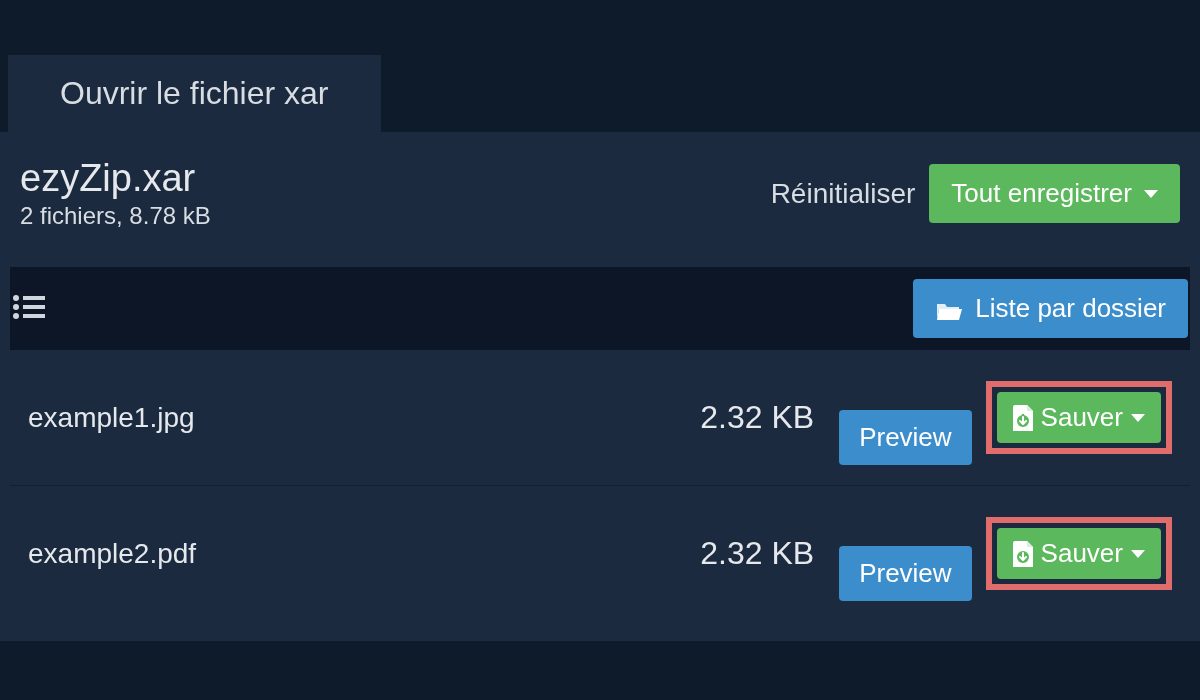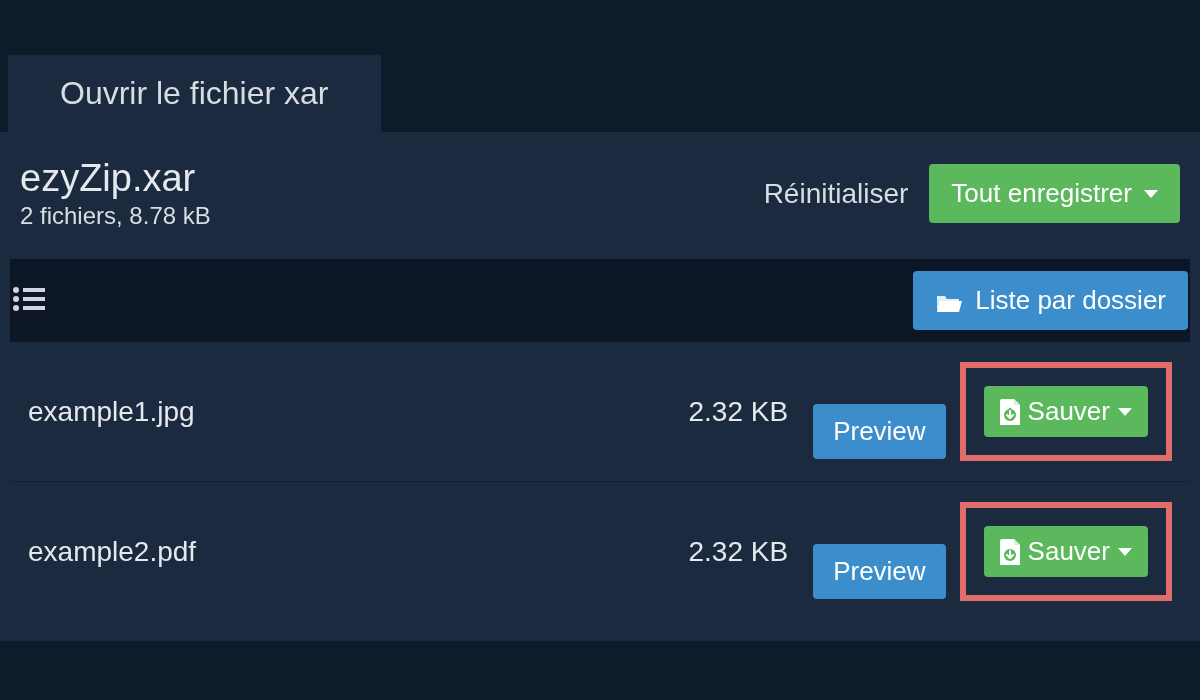--- a/index.html
+++ b/index.html
@@ -24,37 +24,37 @@
       margin-left: 8px;
     }
     .content {
       background: #1b2a3e;
       padding: 10px 10px 20px 10px;
     }
     .header-row {
       display: flex;
       align-items: center;
       justify-content: space-between;
-      padding: 15px 10px 29px 10px;
+      padding: 15px 10px 37px 10px;
     }
     .file-info h2 {
       font-size: 38px;
       font-weight: 400;
       color: #e5e8ec;
       margin-bottom: 2px;
     }
     .file-info .subline {
       font-size: 24px;
       font-weight: 300;
       color: #d8dde3;
     }
     .header-actions {
       display: flex;
       align-items: center;
-      gap: 21px;
+      gap: 14px;
     }
     .reset-link {
       font-size: 28px;
       font-weight: 300;
       color: #d8dde3;
       cursor: pointer;
     }
     .btn {
       display: inline-flex;
       align-items: center;
@@ -87,39 +87,39 @@
       border-bottom: 1px solid #10202f;
     }
     .file-row:last-child { border-bottom: none; }
     .filename {
       font-size: 28px;
       font-weight: 400;
       color: #e5e8ec;
       flex: 1;
     }
     .filesize {
-      font-size: 28px;
+      font-size: 32px;
       font-weight: 400;
       color: #e5e8ec;
       margin-right: 25px;
     }
     .row-actions {
       display: flex;
       align-items: center;
       gap: 14px;
     }
     .btn-preview {
       background: #3b8dcb;
       font-size: 26px;
       padding: 12px 20px;
       margin-top: 40px;
     }
     .highlight-box {
       border: 6px solid #e06c6c;
-      padding: 18px;
+      padding: 5px;
       display: inline-flex;
     }
     .btn-save {
       background: #5cb85c;
       font-size: 26px;
       padding: 10px 16px;
       gap: 8px;
     }
     .file-save-icon {
       display: inline-block;

